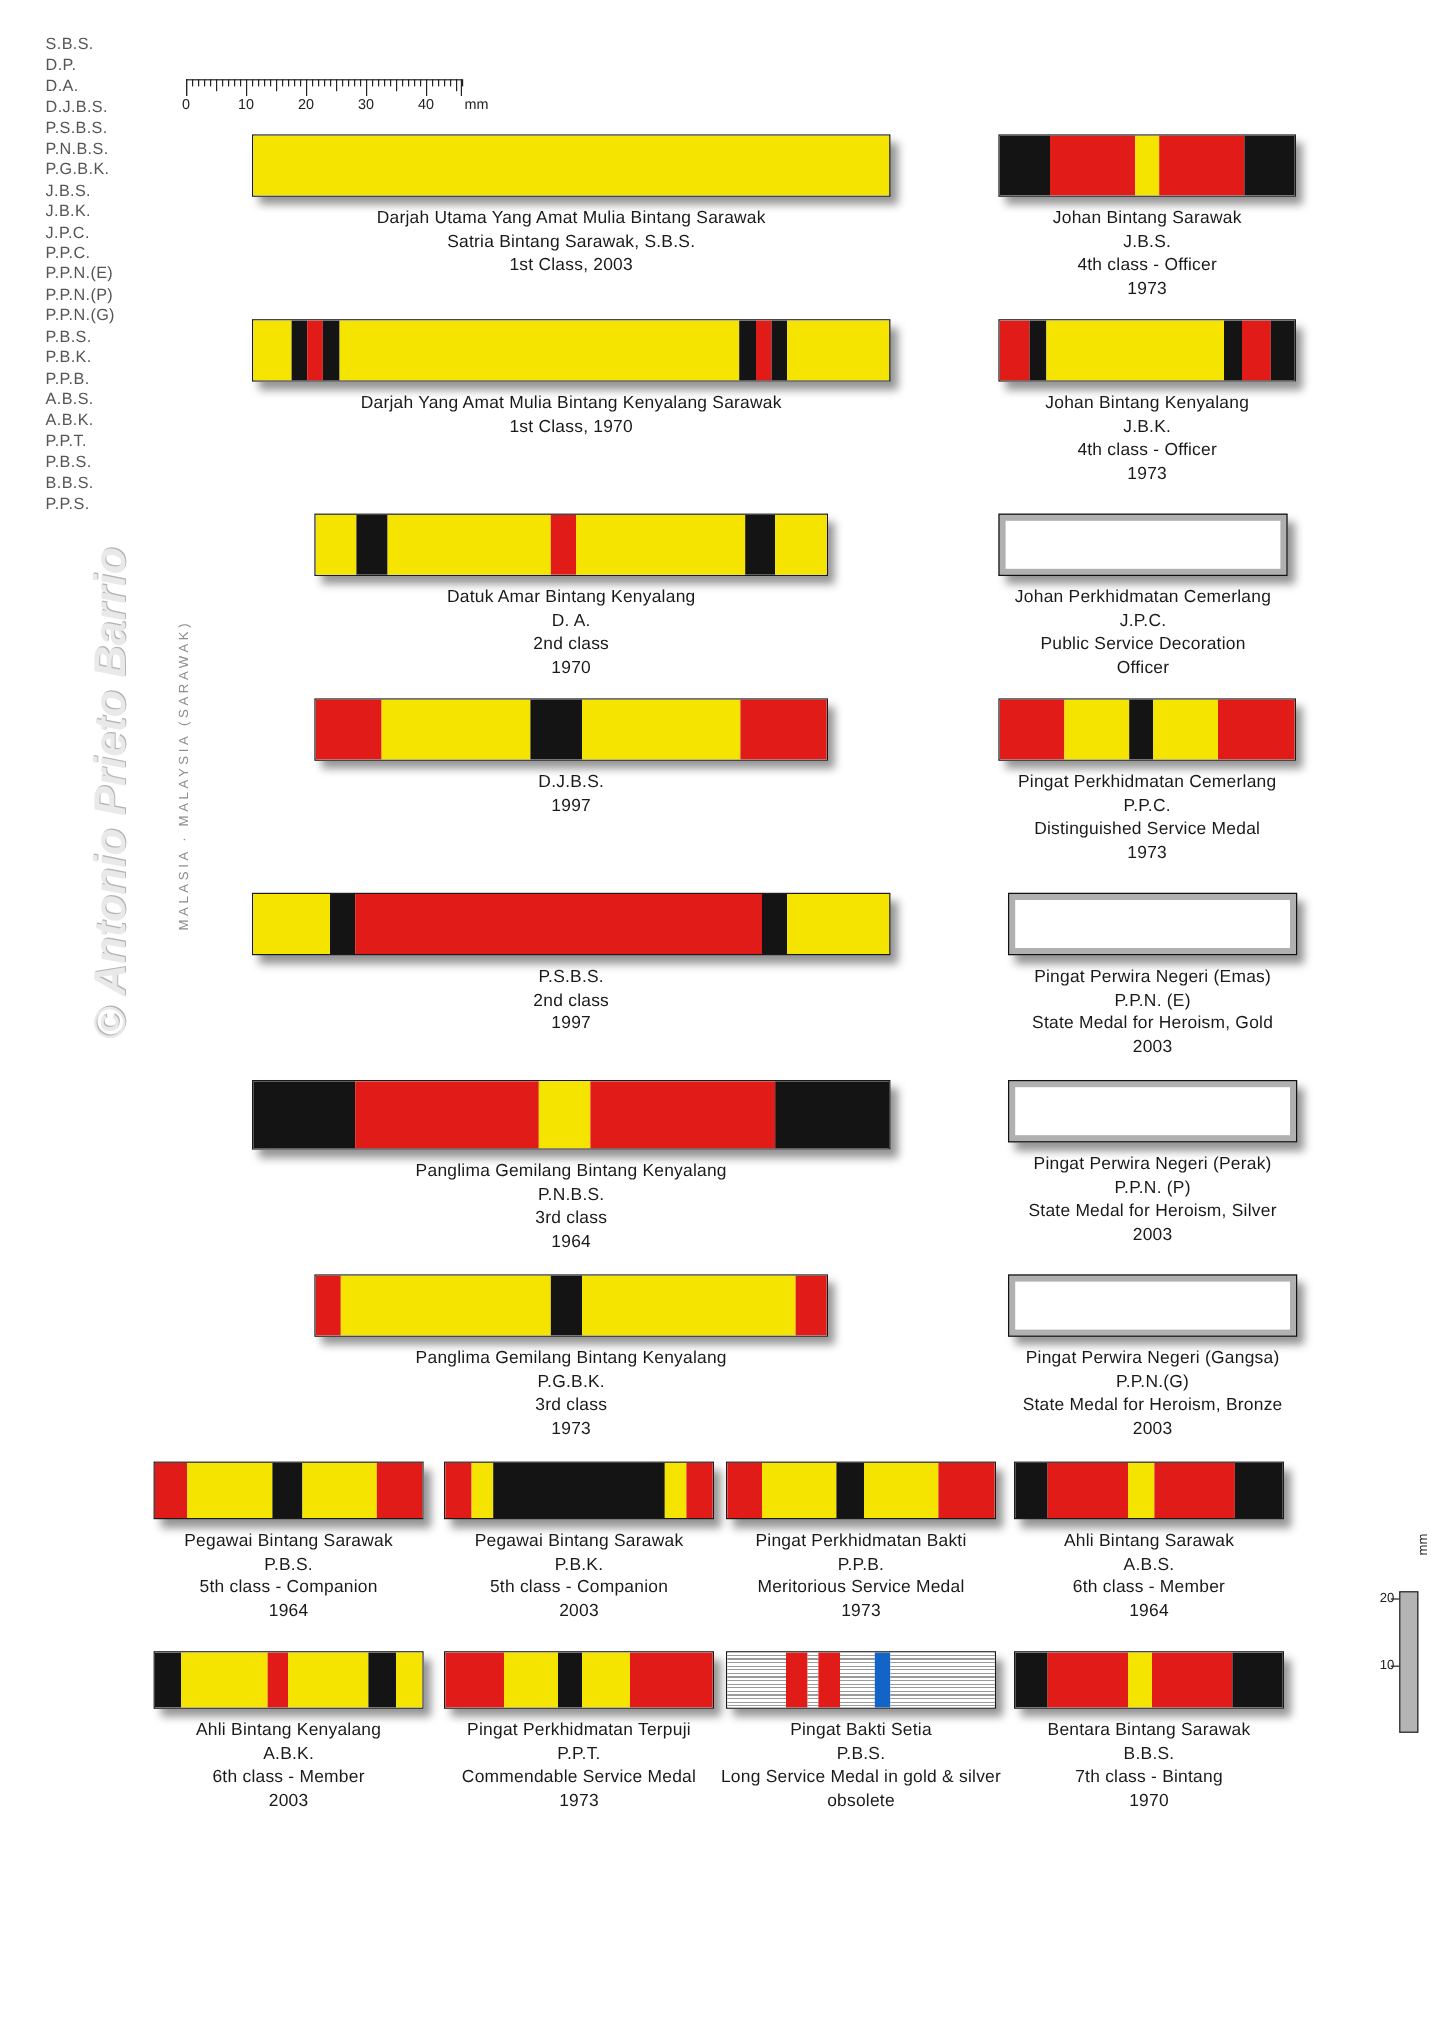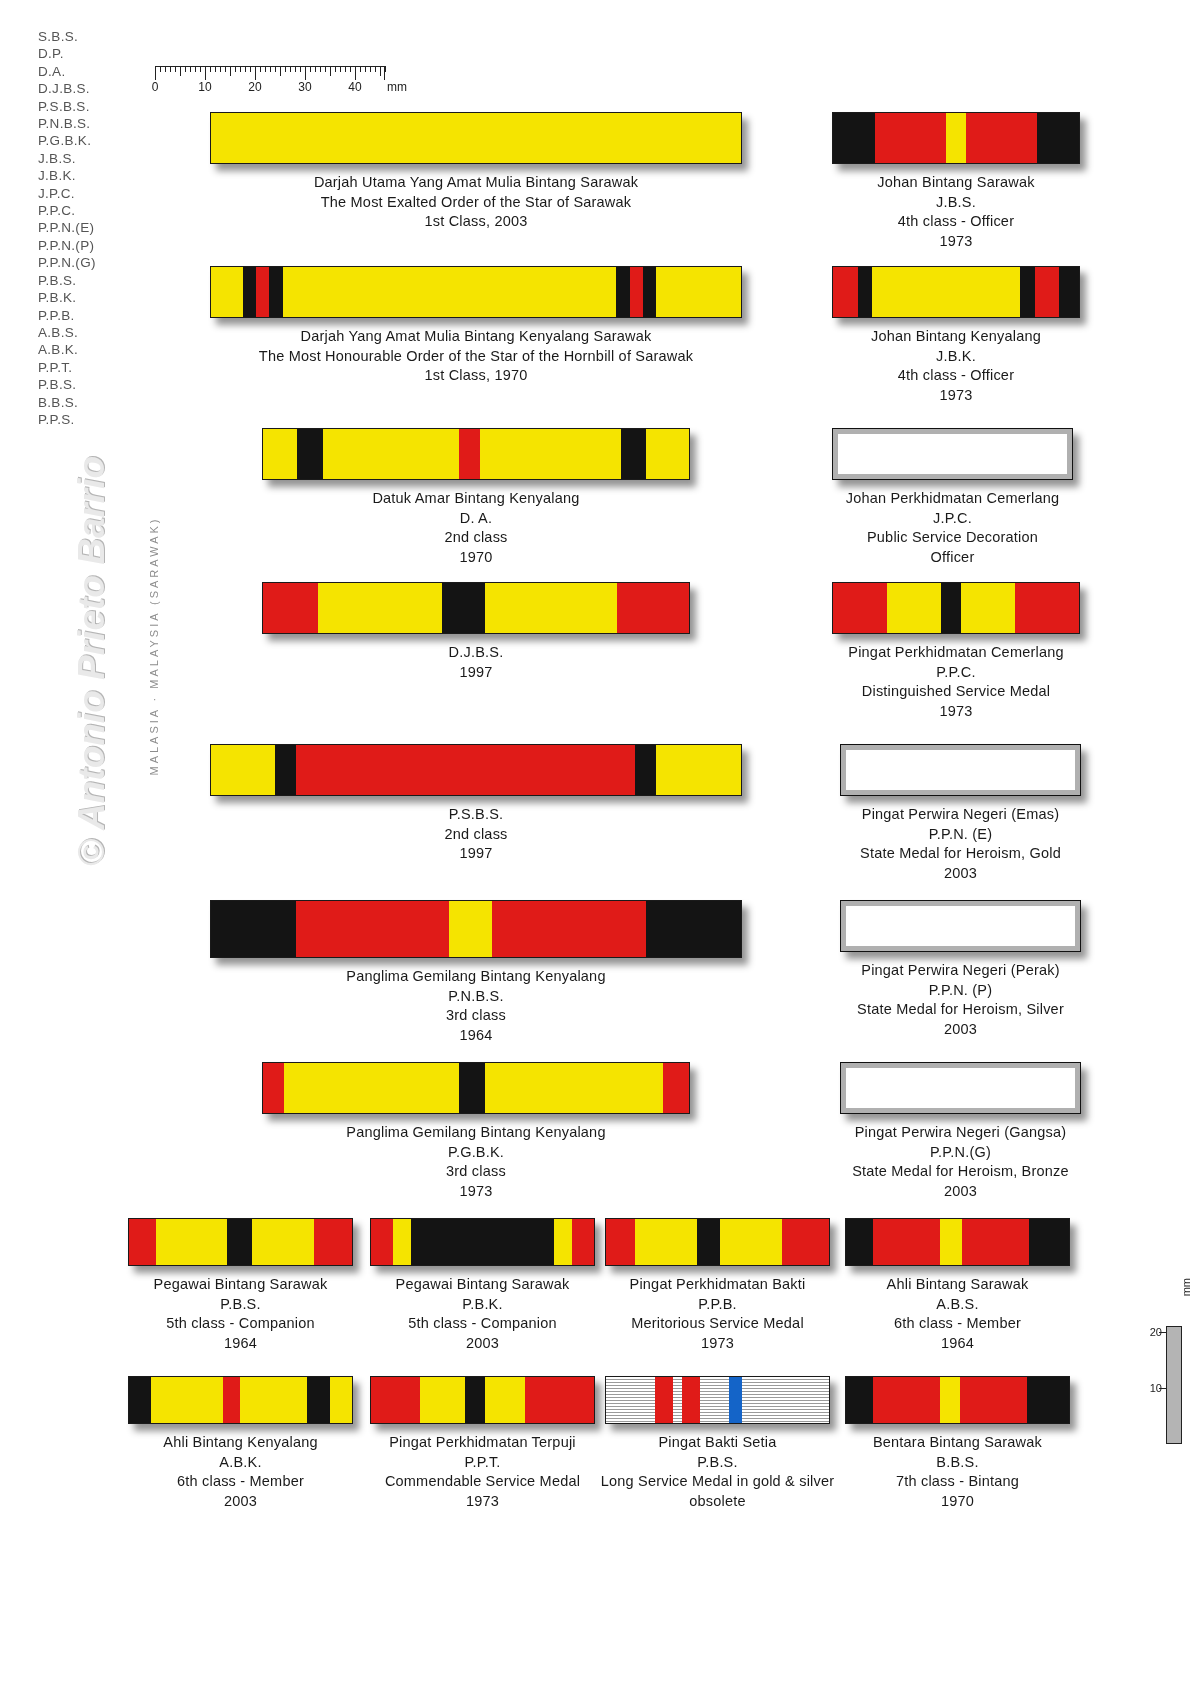--- a/index.html
+++ b/index.html
@@ -213,21 +213,21 @@
 
 <div id="entries">
     <div class="entry" style="left: 126px; top: 112px; width: 700px;">
       <div class="ribbon-wrap" style="width: 532px; margin: 0px auto;">
         <div class="ribbon" style="width: 532px; height: 52px;">
           <div class="seg" style="width: 100%; background: rgb(245, 228, 0);"></div>
         </div>
       </div>
       <div class="caption">
         <div>Darjah Utama Yang Amat Mulia Bintang Sarawak</div>
-        <div>The Most Exalted Order of the Star of Sarawak</div>
+        <div>Satria Bintang Sarawak, S.B.S.</div>
         <div>1st Class, 2003</div>
       </div>
     </div>
     <div class="entry" style="left: 832px; top: 112px; width: 248px;">
       <div class="ribbon-wrap" style="width: 248px; margin: 0px auto;">
         <div class="ribbon" style="width: 248px; height: 52px;">
           <div class="seg" style="width: 17%; background: rgb(20, 20, 20);"></div>
           <div class="seg" style="width: 29%; background: rgb(224, 27, 24);"></div>
           <div class="seg" style="width: 8%; background: rgb(245, 228, 0);"></div>
           <div class="seg" style="width: 29%; background: rgb(224, 27, 24);"></div>
@@ -250,21 +250,20 @@
           <div class="seg" style="width: 2.5%; background: rgb(20, 20, 20);"></div>
           <div class="seg" style="width: 63%; background: rgb(245, 228, 0);"></div>
           <div class="seg" style="width: 2.5%; background: rgb(20, 20, 20);"></div>
           <div class="seg" style="width: 2.5%; background: rgb(224, 27, 24);"></div>
           <div class="seg" style="width: 2.5%; background: rgb(20, 20, 20);"></div>
           <div class="seg" style="width: 16%; background: rgb(245, 228, 0);"></div>
         </div>
       </div>
       <div class="caption">
         <div>Darjah Yang Amat Mulia Bintang Kenyalang Sarawak</div>
-        <div>The Most Honourable Order of the Star of the Hornbill of Sarawak</div>
         <div>1st Class, 1970</div>
       </div>
     </div>
     <div class="entry" style="left: 832px; top: 266px; width: 248px;">
       <div class="ribbon-wrap" style="width: 248px; margin: 0px auto;">
         <div class="ribbon" style="width: 248px; height: 52px;">
           <div class="seg" style="width: 10%; background: rgb(224, 27, 24);"></div>
           <div class="seg" style="width: 6%; background: rgb(20, 20, 20);"></div>
           <div class="seg" style="width: 60%; background: rgb(245, 228, 0);"></div>
           <div class="seg" style="width: 6%; background: rgb(20, 20, 20);"></div>

